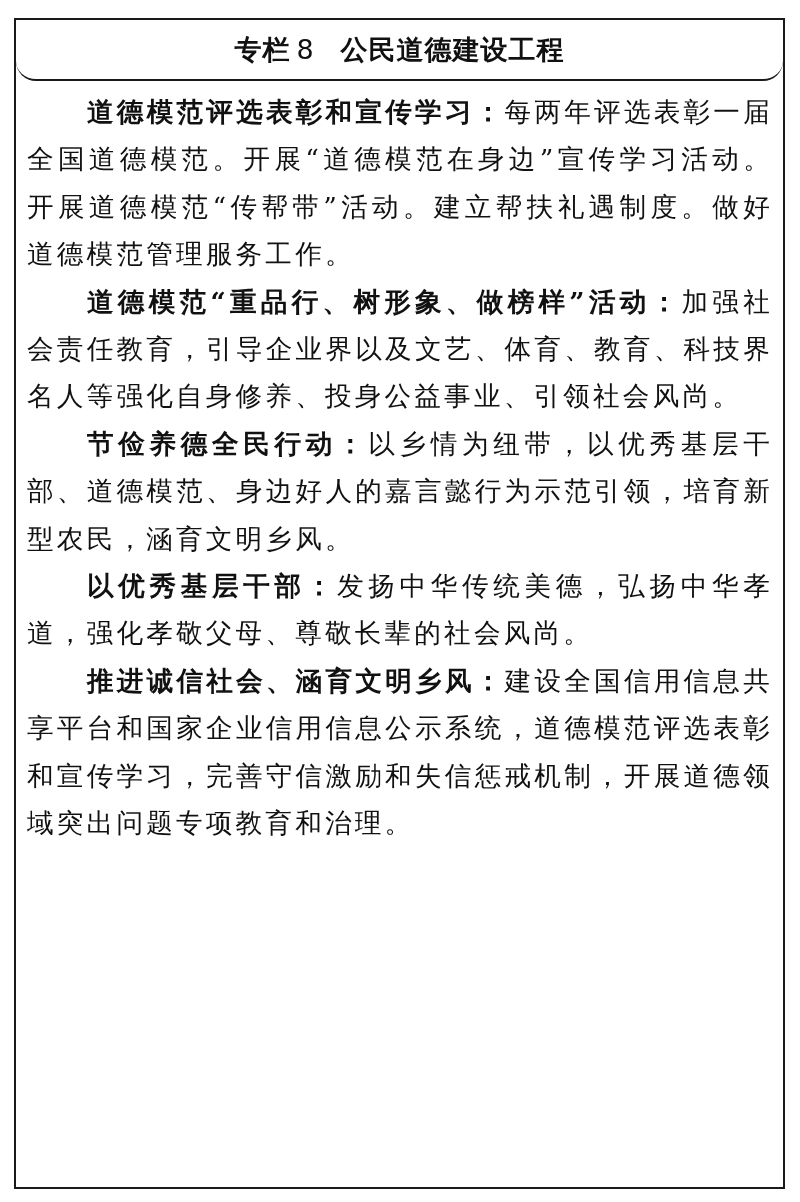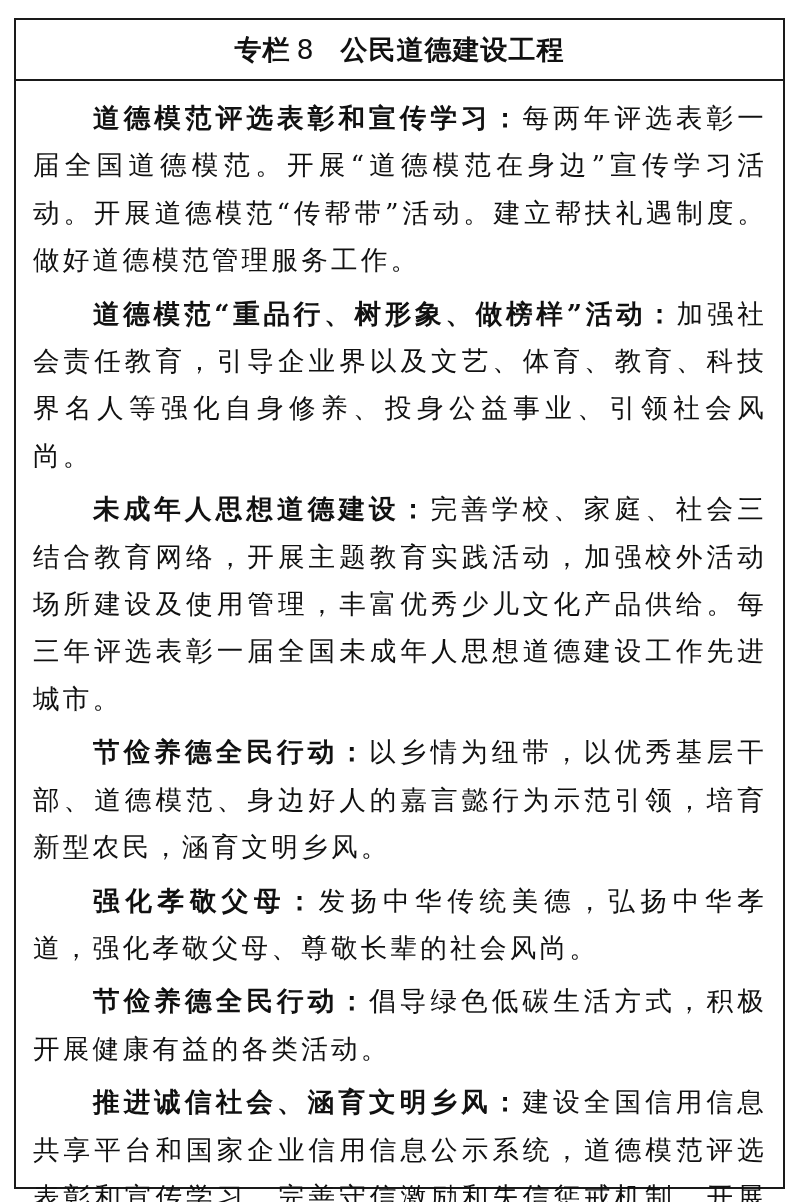--- a/index.html
+++ b/index.html
@@ -9,42 +9,40 @@
     color: #111111;
   }
   .box {
     position: absolute; left: 14px; top: 18px; width: 771px; height: 1171px;
     border: 2px solid #1a1a1a; box-sizing: border-box;
   }
   .header {
     height: 61px; border-bottom: 2px solid #1a1a1a; box-sizing: border-box;
     display: flex; align-items: center; justify-content: center;
     font-family: "DejaVu Sans", "Liberation Sans", sans-serif;
-    font-weight: bold; font-size: 27px; letter-spacing: 1px;
+    font-weight: bold; font-size: 27px; letter-spacing: 1px; border-radius: 20px;
   }
   .header .num { font-weight: normal; margin: 0 26px 0 6px; }
   .content { padding: 7px 10px 0 11px; }
   .para {
-    margin: 6px; font-size: 26.6px; line-height: 47.4px; letter-spacing: 3.2px;
+    margin: 0; font-size: 26.6px; line-height: 47.4px; letter-spacing: 3.2px;
     text-indent: 60px; text-align: justify; text-align-last: left;
   }
   .para .lead { font-weight: bold; }
   .para + .para { margin-top: 0; }
 </style>
 </head>
 <body>
 
 <div class="box">
   <div class="header">
     <span>专栏</span>
     <span class="num">8</span>
     <span>公民道德建设工程</span>
   </div>
   <div class="content">
     <p class="para"><span class="lead">道德模范评选表彰和宣传学习：</span><span>每两年评选表彰一届全国道德模范。开展“道德模范在身边”宣传学习活动。开展道德模范“传帮带”活动。建立帮扶礼遇制度。做好道德模范管理服务工作。</span></p>
     <p class="para"><span class="lead">道德模范“重品行、树形象、做榜样”活动：</span><span>加强社会责任教育，引导企业界以及文艺、体育、教育、科技界名人等强化自身修养、投身公益事业、引领社会风尚。</span></p>
-    <p class="para"><span class="lead">未成年人思想道德建设：</span><span>完善学校、家庭、社会三结合教育网络，开展主题教育实践活动，加强校外活动场所建设及使用管理，丰富优秀少儿文化产品供给。每三年评选表彰一届全国未成年人思想道德建设工作先进城市。</span></p>
     <p class="para"><span class="lead">节俭养德全民行动：</span><span>以乡情为纽带，以优秀基层干部、道德模范、身边好人的嘉言懿行为示范引领，培育新型农民，涵育文明乡风。</span></p>
-    <p class="para"><span class="lead">强化孝敬父母：</span><span>发扬中华传统美德，弘扬中华孝道，强化孝敬父母、尊敬长辈的社会风尚。</span></p>
-    <p class="para"><span class="lead">节俭养德全民行动：</span><span>倡导绿色低碳生活方式，积极开展健康有益的各类活动。</span></p>
+    <p class="para"><span class="lead">以优秀基层干部：</span><span>发扬中华传统美德，弘扬中华孝道，强化孝敬父母、尊敬长辈的社会风尚。</span></p>
     <p class="para"><span class="lead">推进诚信社会、涵育文明乡风：</span><span>建设全国信用信息共享平台和国家企业信用信息公示系统，道德模范评选表彰和宣传学习，完善守信激励和失信惩戒机制，开展道德领域突出问题专项教育和治理。</span></p>
   </div>
 </div>
 
 </body></html>

